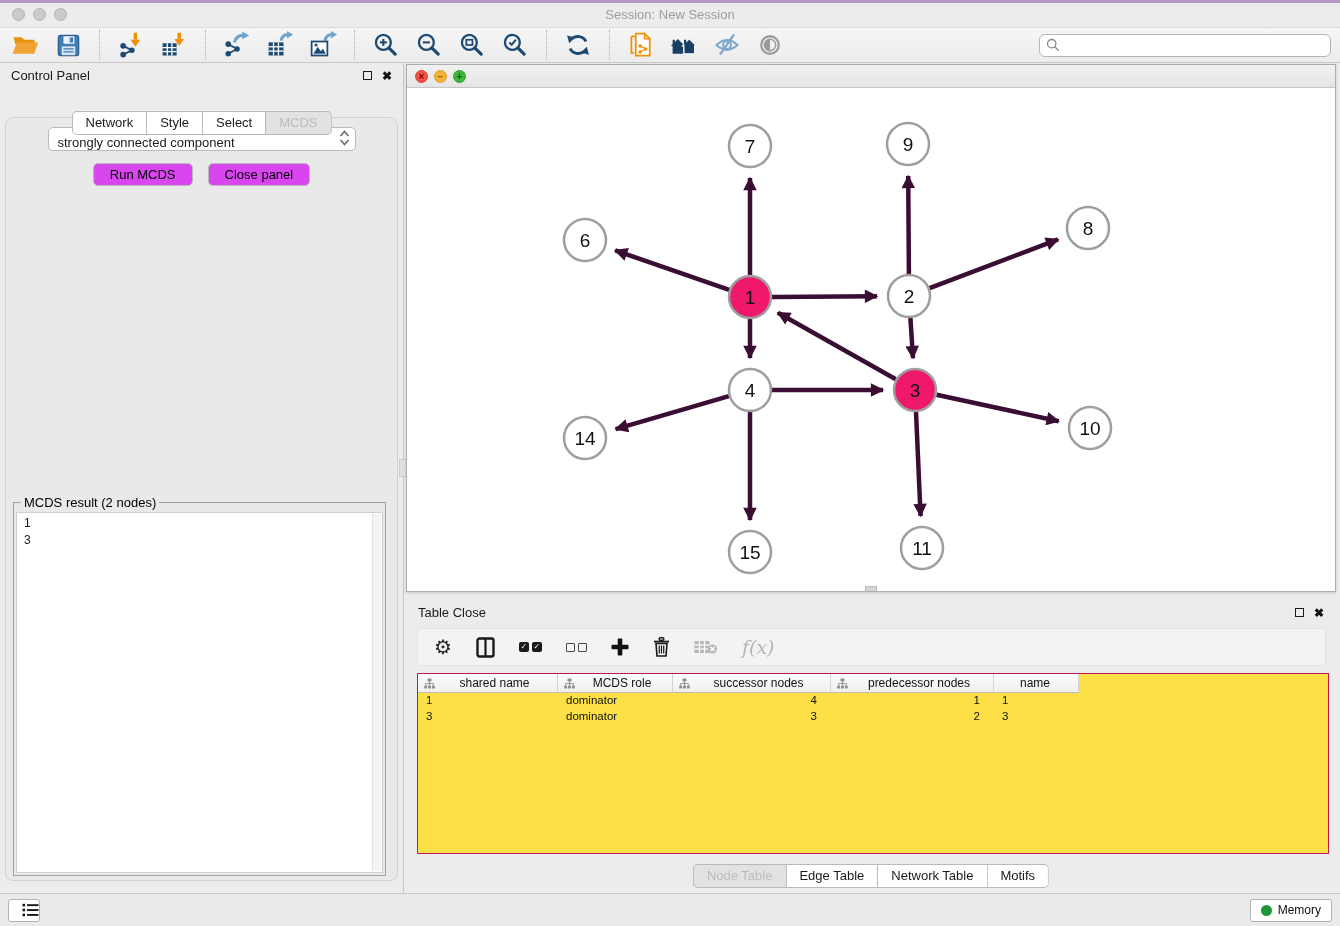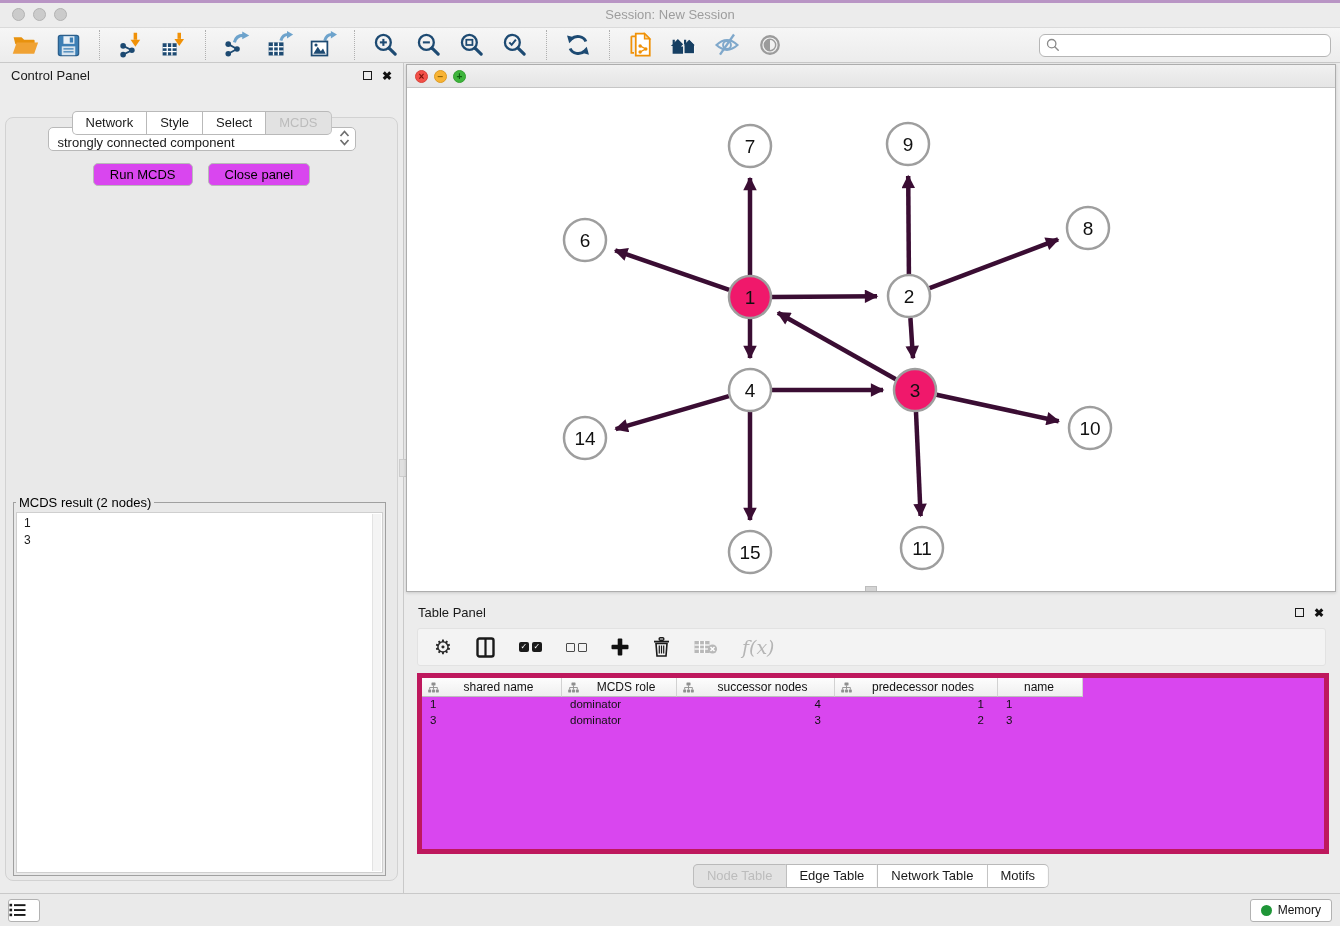--- a/index.html
+++ b/index.html
@@ -38,21 +38,21 @@
   .cp-body{position:absolute;left:5px;right:5px;top:54px;bottom:12px;background:#e9e9e9;
            border:1px solid #d2d2d2;border-radius:8px;}
   .opt-label{text-align:center;margin-top:19px;font-size:13px;}
   .dropdown{margin:9px auto 0;width:308px;height:24px;background:#fff;border:1px solid #b9b9b9;border-radius:5px;
             display:flex;align-items:flex-end;padding:8px 4px 0 9px;font-size:13px;}
   .dd-stepper{margin-left:auto;}
   .btn-row{display:flex;justify-content:center;gap:15px;margin-top:12px;}
   .pbtn{padding:3px 16px;background:#d946ef;border:1px solid #b9b9b9;border-radius:5px;font-size:13px;}
   .result-fs{position:absolute;left:7px;right:11px;top:377px;bottom:4px;border:1px solid #a0a0a0;
              margin:0;padding:2px;background:transparent;}
-  .result-fs legend{font-size:13px;padding:0 3px;color:#000;}
+  .result-fs legend{font-size:13px;padding:0 3px;margin-left:5px;color:#000;}
   .result-inner{position:relative;width:100%;height:100%;background:#fff;border:1px solid #cfcfcf;
                 font-size:12px;line-height:17px;padding:2px 14px 2px 7px;overflow:hidden;}
   .result-scroll{position:absolute;right:1px;top:1px;bottom:1px;width:9px;background:#f4f4f4;border-left:1px solid #e3e3e3;}
   
   .network-window{position:absolute;left:406px;top:64px;width:930px;height:528px;background:#fff;
                   border:1px solid #adadad;box-shadow:0 1px 3px rgba(0,0,0,0.15);}
   .nw-titlebar{position:relative;height:23px;background:linear-gradient(#f1f1f1,#e5e5e5);border-bottom:1px solid #c6c6c6;}
   .nw-lights{position:absolute;left:8px;top:5px;display:flex;gap:6px;}
   .nwl{width:13px;height:13px;border-radius:50%;font-size:10px;font-weight:bold;display:flex;
        align-items:center;justify-content:center;line-height:1;}
@@ -67,32 +67,32 @@
   .vsplit-handle{position:absolute;left:-5px;top:396px;width:8px;height:18px;background:#e0e0e0;border:1px solid #cdcdcd;}
   
   .table-panel{position:absolute;left:406px;top:600px;width:930px;height:292px;}
   .tp-toolbar{margin:3px 10px 0 11px;height:38px;background:#f3f3f3;border:1px solid #e2e2e2;border-radius:3px;
               display:flex;align-items:center;gap:24px;padding:0 16px;}
   .tp-ic{display:flex;align-items:center;justify-content:center;height:24px;}
   .fx{font-family:"DejaVu Serif",serif;font-style:italic;font-size:19px;color:#b5b5b5;}
   .cbpair{display:flex;gap:3px;}
   .cb-on{width:10px;height:10px;background:#1a1a1a;border-radius:2px;color:#fff;font-size:8px;line-height:10px;text-align:center;}
   .cb-off{width:9px;height:9px;border:1.5px solid #4a4a4a;border-radius:1px;}
-  .tp-table{position:absolute;left:11px;right:7px;top:73px;bottom:38px;background:#d946ef;border:5px solid #be185d;overflow:hidden;}
+  .tp-table{position:absolute;left:11px;right:7px;top:73px;bottom:38px;background:#fde047;border:1px solid #be185d;overflow:hidden;}
   .thead{display:flex;height:19px;}
   .th{display:flex;align-items:center;gap:5px;padding-left:6px;font-size:12px;color:#111;
       background:linear-gradient(#fdfdfd,#efefef);border-right:1px solid #d2d2d2;border-bottom:1px solid #bdbdbd;}
   .th .thlabel{flex:1;text-align:center;padding-right:8px;}
   .tr{display:flex;height:16px;font-size:11.5px;color:#111;}
   .td{overflow:hidden;white-space:nowrap;}
   .tp-tabs{position:absolute;bottom:4px;left:50%;transform:translateX(-50%);display:flex;}
   
   .statusbar{position:absolute;left:0;bottom:0;width:1340px;height:33px;background:#eaeaea;
              border-top:1px solid #c9c9c9;display:flex;align-items:center;padding:0 8px;}
-  .sbtn{height:23px;background:#fff;border:1px solid #b2b2b2;border-radius:3px;display:flex;align-items:center;justify-content:flex-start;}
+  .sbtn{height:23px;background:#fff;border:1px solid #b2b2b2;border-radius:3px;display:flex;align-items:center;justify-content:flex-end;}
   .list-btn{width:32px;}
   .mem-btn{margin-left:auto;padding:0 10px;gap:6px;font-size:12px;color:#111;}
   .mem-dot{width:11px;height:11px;border-radius:50%;background:#1f9638;}
 </style>
 </head>
 <body>
 
 <div class="app">
 
   <div class="titlebar">
@@ -375,21 +375,21 @@
             <circle cx="515" cy="460" r="21" fill="#ffffff" stroke="#9e9e9e" stroke-width="2.5"></circle>
             <text x="515" y="460" dy="0.35em" text-anchor="middle" font-size="19" font-family="Liberation Sans, sans-serif" fill="#111111">11</text>
           </g>
         </svg>
       <div class="canvas-handle"></div>
     </div>
   </div>
 
   <div class="table-panel">
     <div class="panel-header" style="padding:0 12px;">
-      <span class="panel-title">Table Panel</span>
+      <span class="panel-title">Table Close</span>
       <span class="panel-hicons">
         <span class="float-ic"></span>
         <span class="close-ic">✖</span>
       </span>
     </div>
     <div class="tp-toolbar">
       <span class="tp-ic" style="font-size:20px;color:#2b2b2b;">⚙</span>
       <span class="tp-ic">
         <svg width="19" height="21" viewBox="0 0 19 21">
             <rect x="1.5" y="1.5" width="16" height="18" rx="2" fill="none" stroke="#1a1a1a" stroke-width="2.4"></rect>

